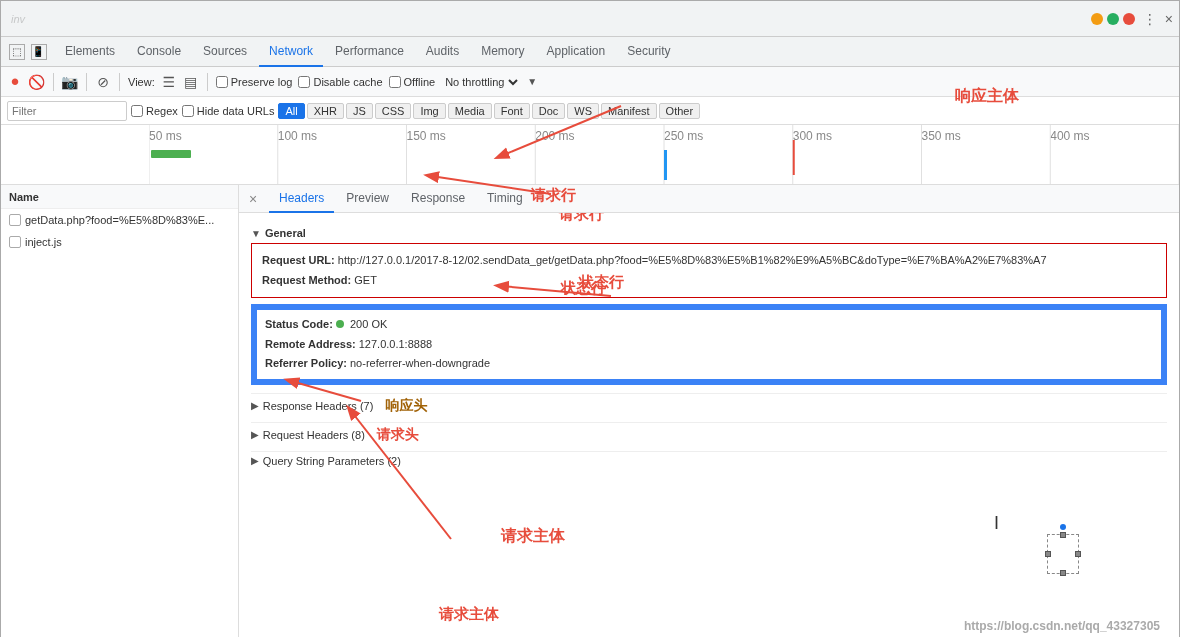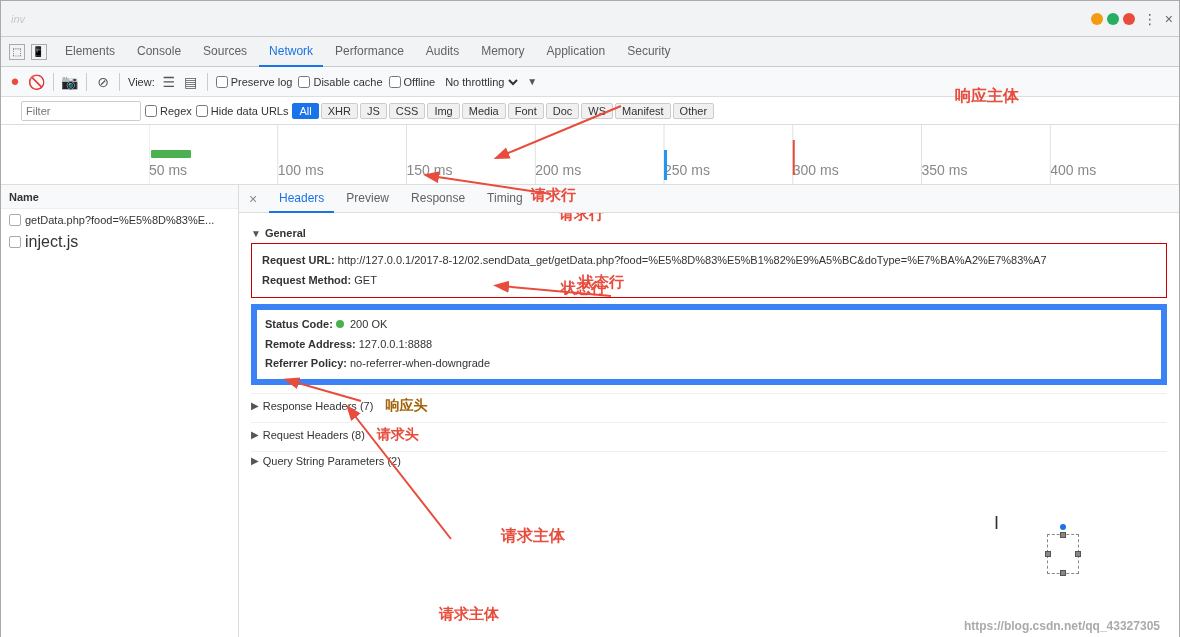--- a/index.html
+++ b/index.html
@@ -24,21 +24,21 @@
     .toolbar-icon { width: 16px; height: 16px; cursor: pointer; display: flex; align-items: center; justify-content: center; color: #555; font-size: 14px; }
     .toolbar-icon.record { color: #e74c3c; }
     .toolbar-sep { width: 1px; height: 18px; background: #ccc; margin: 0 2px; }
     .checkbox-item { display: flex; align-items: flex-end; gap: 3px; font-size: 11px; color: #333; }
     .checkbox-item input[type=checkbox] { width: 12px; height: 12px; }
     .throttle-select { font-size: 11px; border: none; background: transparent; color: #333; cursor: pointer; }
 
     
     .filter-row {
       display: flex; align-items: center; background: #fff; border-bottom: 1px solid #ddd;
-      height: 28px; padding: 0 20px; gap: 4px;
+      height: 28px; padding: 0 6px; gap: 4px;
     }
     .filter-input { width: 120px; height: 20px; border: 1px solid #ccc; border-radius: 2px; padding: 0 4px; font-size: 11px; }
     .filter-type-btns { display: flex; gap: 2px; }
     .ftype-btn { padding: 1px 6px; font-size: 11px; border: 1px solid #ccc; background: #f0f0f0; cursor: pointer; border-radius: 2px; color: #333; }
     .ftype-btn.active { background: #1a73e8; color: #fff; border-color: #1a73e8; }
 
     
     .timeline {
       background: #fff; border-bottom: 1px solid #ddd; height: 60px; position: relative; overflow: hidden;
       display: flex;
@@ -165,25 +165,25 @@
       <button class="ftype-btn">Font</button>
       <button class="ftype-btn">Doc</button>
       <button class="ftype-btn">WS</button>
       <button class="ftype-btn">Manifest</button>
       <button class="ftype-btn">Other</button>
     </div>
   </div>
 
   <div class="timeline" style="position:relative;">
 
-    <div style="position:absolute; top:4px; left:148px; right:0; display:flex; font-size:14px; color:#888;align-items:flex-end;">
+    <div style="position:absolute; top:4px; left:148px; right:0; display:flex; font-size:12px; color:#888;">
       <span style="flex:1;">50 ms</span>
       <span style="flex:1;">100 ms</span>
       <span style="flex:1;">150 ms</span>
-      <span style="flex:1;margin-top:33px;">200 ms</span>
+      <span style="flex:1;">200 ms</span>
       <span style="flex:1;">250 ms</span>
       <span style="flex:1;">300 ms</span>
       <span style="flex:1;">350 ms</span>
       <span style="flex:1;">400 ms</span>
     </div>
 
     <svg style="position:absolute;top:0;left:148px;right:0;width:calc(100% - 148px);height:60px;">
       <line x1="0" y1="0" x2="0" y2="60" stroke="#e0e0e0" stroke-width="1"></line>
       <line x1="12.5%" y1="0" x2="12.5%" y2="60" stroke="#e0e0e0" stroke-width="1"></line>
       <line x1="25%" y1="0" x2="25%" y2="60" stroke="#e0e0e0" stroke-width="1"></line>
@@ -206,21 +206,21 @@
     <div class="left-panel">
       <div class="left-header">
         <span>Name</span>
       </div>
       <div class="request-item">
         <span class="icon"></span>
         <span style="font-size:11px;overflow:hidden;text-overflow:ellipsis;white-space:nowrap;max-width:200px;">getData.php?food=%E5%8D%83%E...</span>
       </div>
       <div class="request-item">
         <span class="icon"></span>
-        <span style="font-size:16px;">inject.js</span>
+        <span style="font-size:11px;">inject.js</span>
       </div>
     </div>
 
     <div class="right-panel" style="position:relative;">
 
       <div class="panel-tabs">
         <span class="panel-close">×</span>
         <div class="panel-tab active">Headers</div>
         <div class="panel-tab">Preview</div>
         <div class="panel-tab">Response</div>

